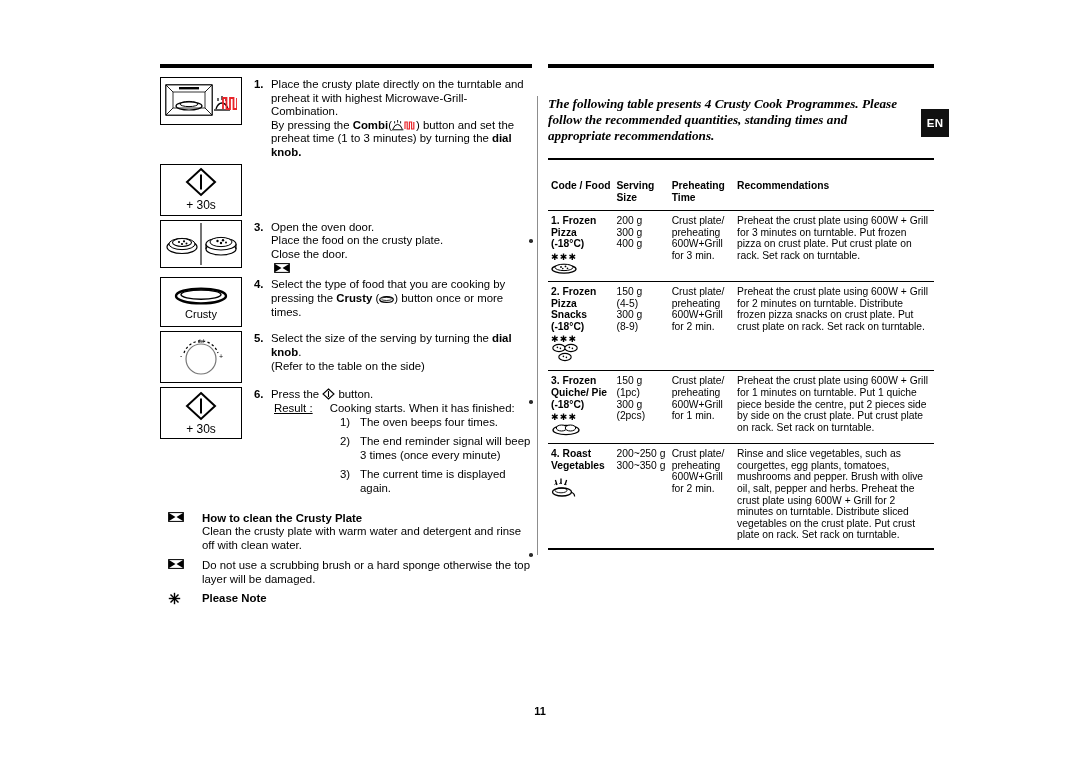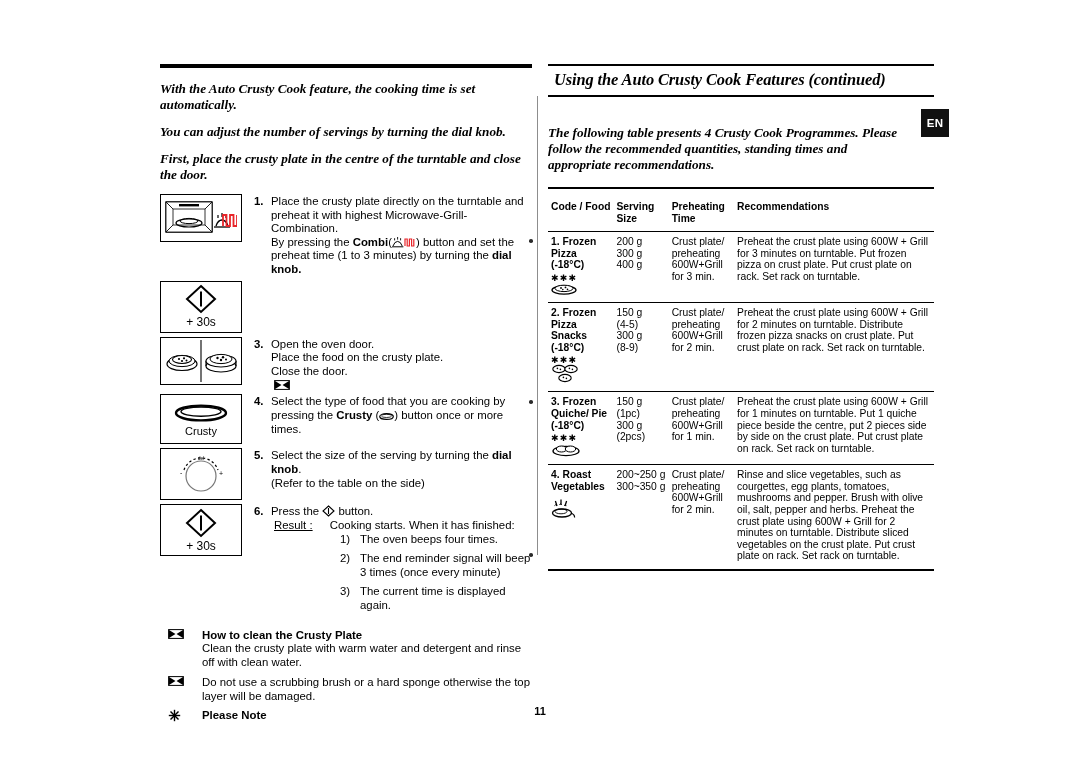--- a/index.html
+++ b/index.html
@@ -175,21 +175,21 @@
     line-height: 11.6px;
   }
   .ctable td, .ctable th {
     vertical-align: top;
     padding: 3px 4px 5px 0;
     text-align: left;
   }
   .ctable thead th {
     font-weight: bold;
     border-top: 2.6px solid #000;
-    padding-top: 12px;
+    padding-top: 20px;
     padding-bottom: 7px;
   }
   .ctable tbody tr { border-top: 1.3px solid #000; }
   .ctable tbody tr td { padding-top: 4px; padding-bottom: 7px; margin-top: 43px; }
   .ctable tbody tr:first-child td { border-top: none; }
   .ctable .c-code { width: 62px; font-weight: bold; padding-left: 3px; }
   .ctable .c-serv { width: 52px; }
   .ctable .c-pre  { width: 62px; }
   .ctable .c-rec  { width: 200px; }
   .tbl-bottom { border-top: 2.6px solid #000; width: 386px; margin-top: 0; }
@@ -216,25 +216,20 @@
 
   <div class="en-badge">EN</div>
 
   <div class="col-left">
 
     <div class="sec-head">
       <div class="rule-top"></div>
       <div class="rule-bot"></div>
     </div>
 
-    <div class="intro">
-      <p>With the Auto Crusty Cook feature, the cooking time is set automatically.</p>
-      <p>You can adjust the number of servings by turning the dial knob.</p>
-      <p>First, place the crusty plate in the centre of the turntable and close the door.</p>
-    </div>
 
     <div class="steps">
 
       <div class="step" style="margin-bottom:4px;">
         <div class="step-fig" style="height:48px;">
           <span>
             <svg width="72" height="38" viewBox="0 0 72 38">
               <rect x="1" y="3" width="46" height="30" fill="none" stroke="#000" stroke-width="1.4"></rect>
               <polygon points="1,3 47,3 40,10 8,10" fill="#fff" stroke="#000" stroke-width="0.8"></polygon>
               <polygon points="1,33 47,33 40,26 8,26" fill="#fff" stroke="#000" stroke-width="0.8"></polygon>
@@ -437,21 +432,20 @@
   <div class="vdiv" style="top:365px;height:65px;"></div>
   <div class="vdiv" style="top:425px;height:130px;"></div>
   <div class="vdot" style="top:239px;"></div>
   <div class="vdot" style="top:400px;"></div>
   <div class="vdot" style="top:553px;"></div>
 
   <div class="col-right">
 
     <div class="sec-head">
       <div class="rule-top"></div>
-      <div class="title">Using the Auto Crusty Cook Features (continued)</div>
       <div class="rule-bot"></div>
     </div>
 
     <div class="intro">
       <p>The following table presents 4 Crusty Cook Programmes. Please follow the recommended quantities, standing times and appropriate recommendations.</p>
     </div>
 
     <table class="ctable">
       <thead>
         <tr>

